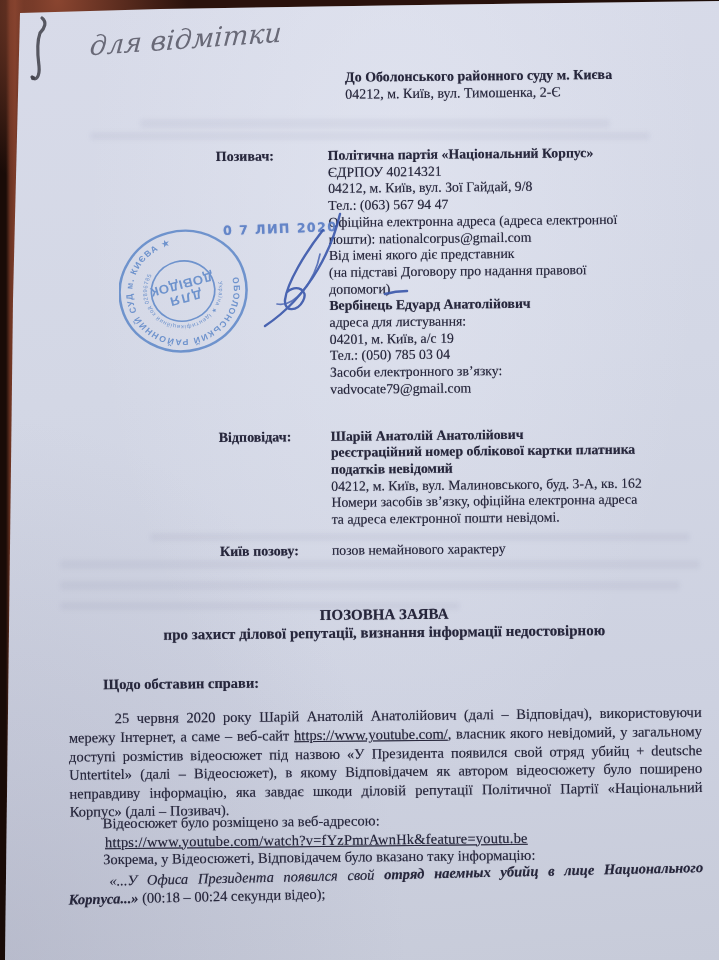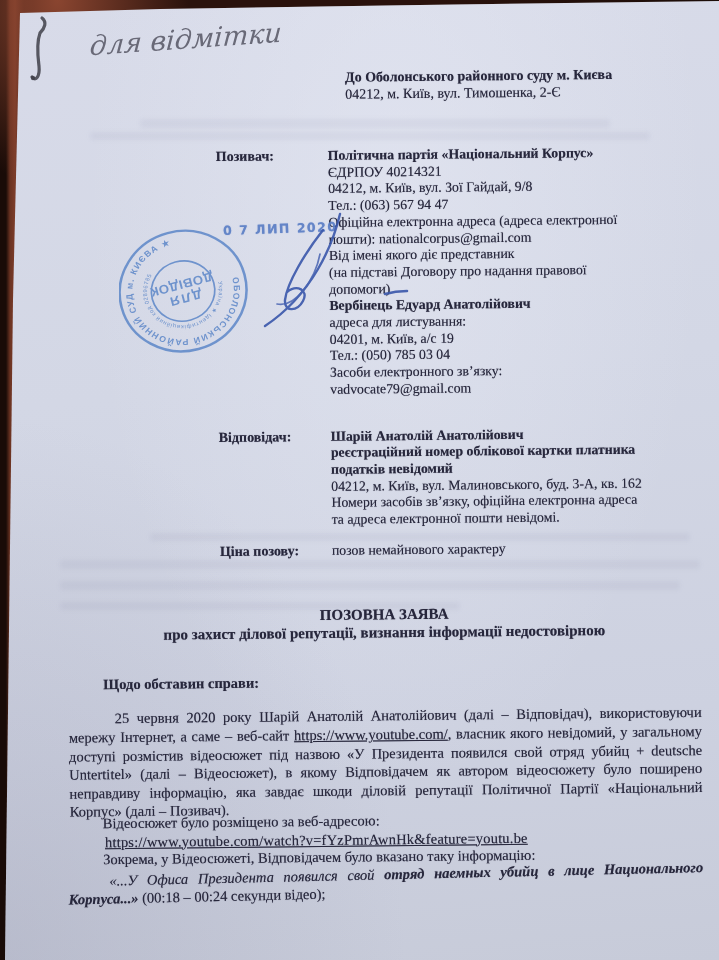--- a/index.html
+++ b/index.html
@@ -102,21 +102,21 @@
         <div class="ln b">Шарій Анатолій Анатолійович</div>
         <div class="ln b">реєстраційний номер облікової картки платника</div>
         <div class="ln b">податків невідомий</div>
         <div class="ln">04212, м. Київ, вул. Малиновського, буд. 3-А, кв. 162</div>
         <div class="ln">Номери засобів зв’язку, офіційна електронна адреса</div>
         <div class="ln">та адреса електронної пошти невідомі.</div>
       </div>
     </div>
 
     <div class="row row-claim">
-      <div class="lbl">Ціна позову:</div>
+      <div class="lbl">Київ позову:</div>
       <div class="val">
         <div class="ln">позов немайнового характеру</div>
       </div>
     </div>
 
     <div class="title">
       <div>ПОЗОВНА ЗАЯВА</div>
       <div>про захист ділової репутації, визнання інформації недостовірною</div>
     </div>
 

